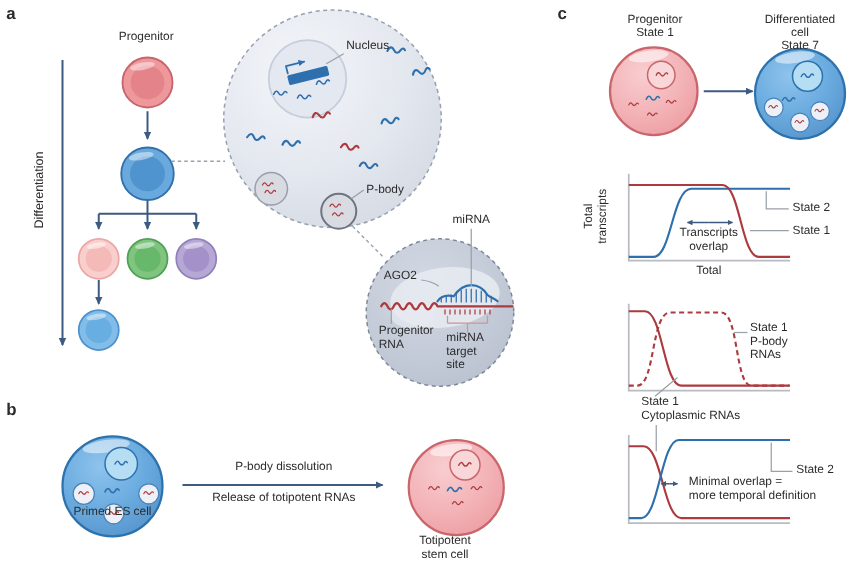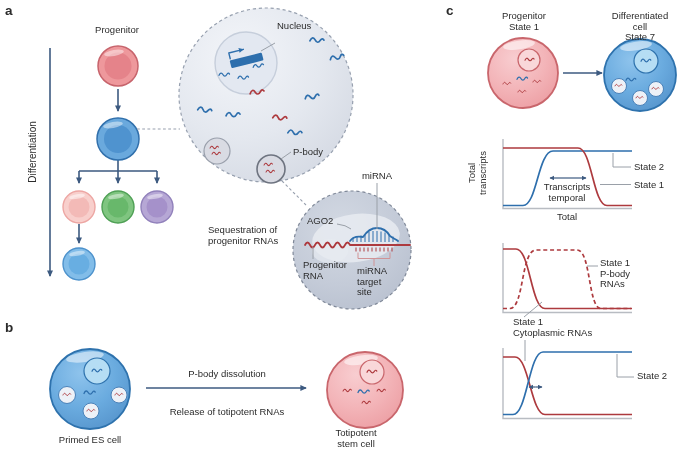--- a/index.html
+++ b/index.html
@@ -272,52 +272,52 @@
     </g>
   </g>
 </svg>
 
 <div class="lbl plabel" style="left:5px;top:4px">a</div>
 <div class="lbl plabel" style="left:5px;top:321px">b</div>
 <div class="lbl plabel" style="left:446px;top:4px">c</div>
 
 <div class="lbl rot" style="left:33px;top:152px;font-size:10px">Differentiation</div>
 <div class="lbl ctr" style="left:117px;top:25px">Progenitor</div>
-<div class="lbl" style="left:277px;top:21px">Nucleus</div>
+<div class="lbl" style="left:277px;top:32px">Nucleus</div>
 <div class="lbl" style="left:293px;top:147px">P-body</div>
-<div class="lbl" style="left:208px;top:225px">Sequestration of
-progenitor RNAs</div>
 <div class="lbl ctr" style="left:377px;top:171px">miRNA</div>
 <div class="lbl" style="left:307px;top:216px">AGO2</div>
 <div class="lbl" style="left:303px;top:260px">Progenitor
 RNA</div>
 <div class="lbl" style="left:357px;top:266px">miRNA
 target
 site</div>
 
 <div class="lbl ctr" style="left:227px;top:369px">P-body dissolution</div>
-<div class="lbl ctr" style="left:227px;top:407px">Release of totipotent RNAs</div>
-<div class="lbl ctr" style="left:90px;top:435px">Primed ES cell</div>
+<div class="lbl ctr" style="left:227px;top:394px">Release of totipotent RNAs</div>
+<div class="lbl ctr" style="left:90px;top:405px">Primed ES cell</div>
 <div class="lbl ctr" style="left:356px;top:428px">Totipotent
 stem cell</div>
 
 <div class="lbl ctr" style="left:524px;top:11px">Progenitor
 State 1</div>
 <div class="lbl ctr" style="left:640px;top:11px">Differentiated cell
 State 7</div>
 
 <div class="lbl rot" style="left:477px;top:173px">Total
 transcripts</div>
 <div class="lbl ctr" style="left:567px;top:212px">Total</div>
 <div class="lbl" style="left:634px;top:162px">State 2</div>
 <div class="lbl" style="left:634px;top:180px">State 1</div>
 <div class="lbl ctr" style="left:567px;top:182px">Transcripts
-temporal</div>
+overlap</div>
 
 <div class="lbl" style="left:600px;top:258px">State 1
 P-body
 RNAs</div>
 <div class="lbl" style="left:513px;top:317px">State 1
 Cytoplasmic RNAs</div>
 
+<div class="lbl" style="left:551px;top:381px">Minimal overlap =
+more temporal definition</div>
 <div class="lbl" style="left:637px;top:371px">State 2</div>
 
 </div>
 
 </body></html>

